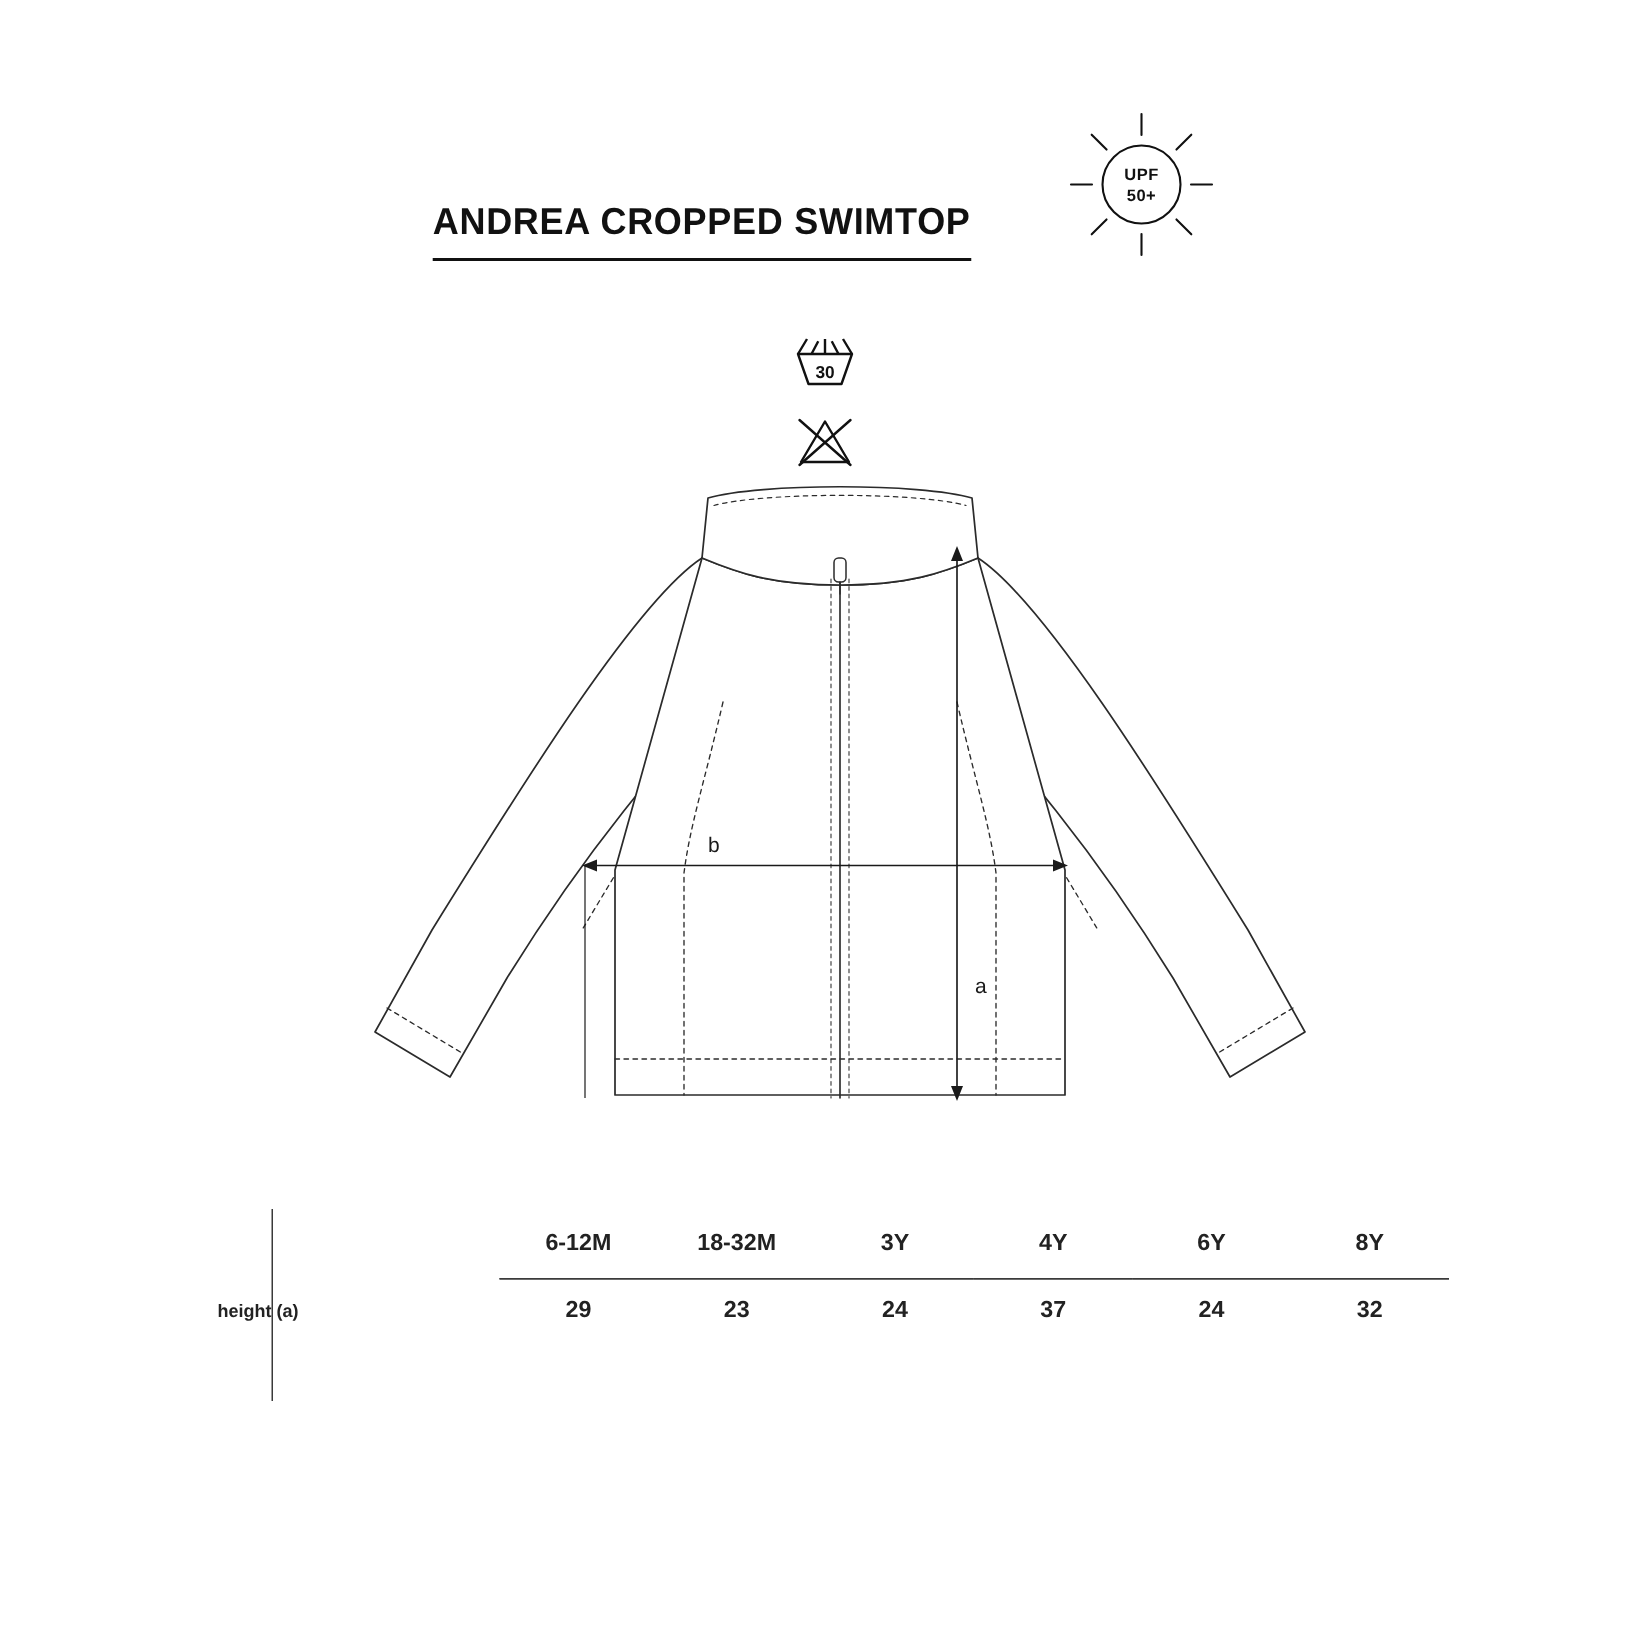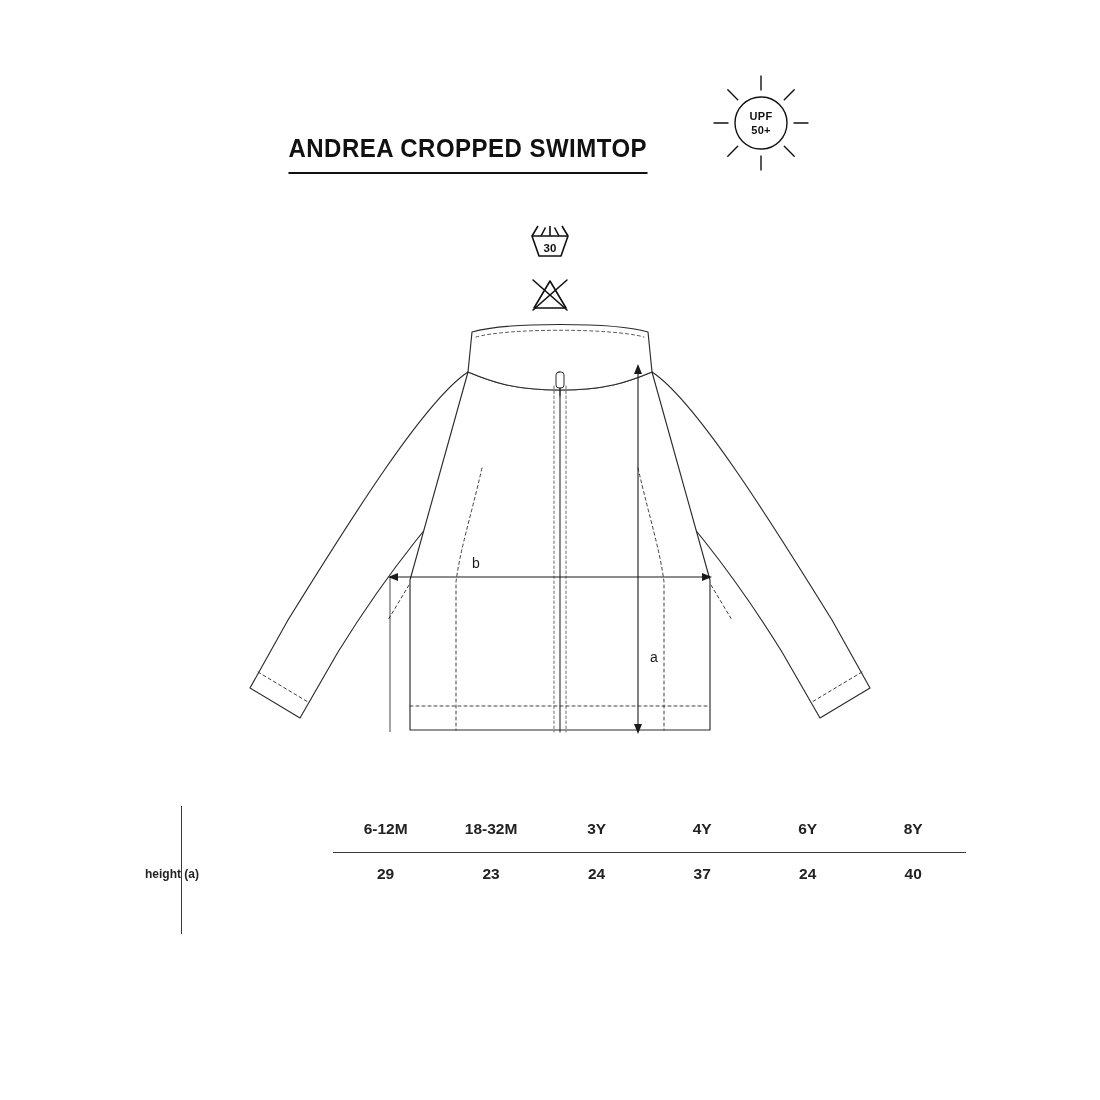--- a/index.html
+++ b/index.html
@@ -247,16 +247,16 @@
     </tr>
   </thead>
   <tbody>
     <tr>
       <td class="col-label">height (a)</td>
       <td class="size-col">29</td>
       <td class="size-col">23</td>
       <td class="size-col">24</td>
       <td class="size-col">37</td>
       <td class="size-col">24</td>
-      <td class="size-col">40</td>
+      <td class="size-col">32</td>
     </tr>
   </tbody>
 </table>
 
 </body></html>

